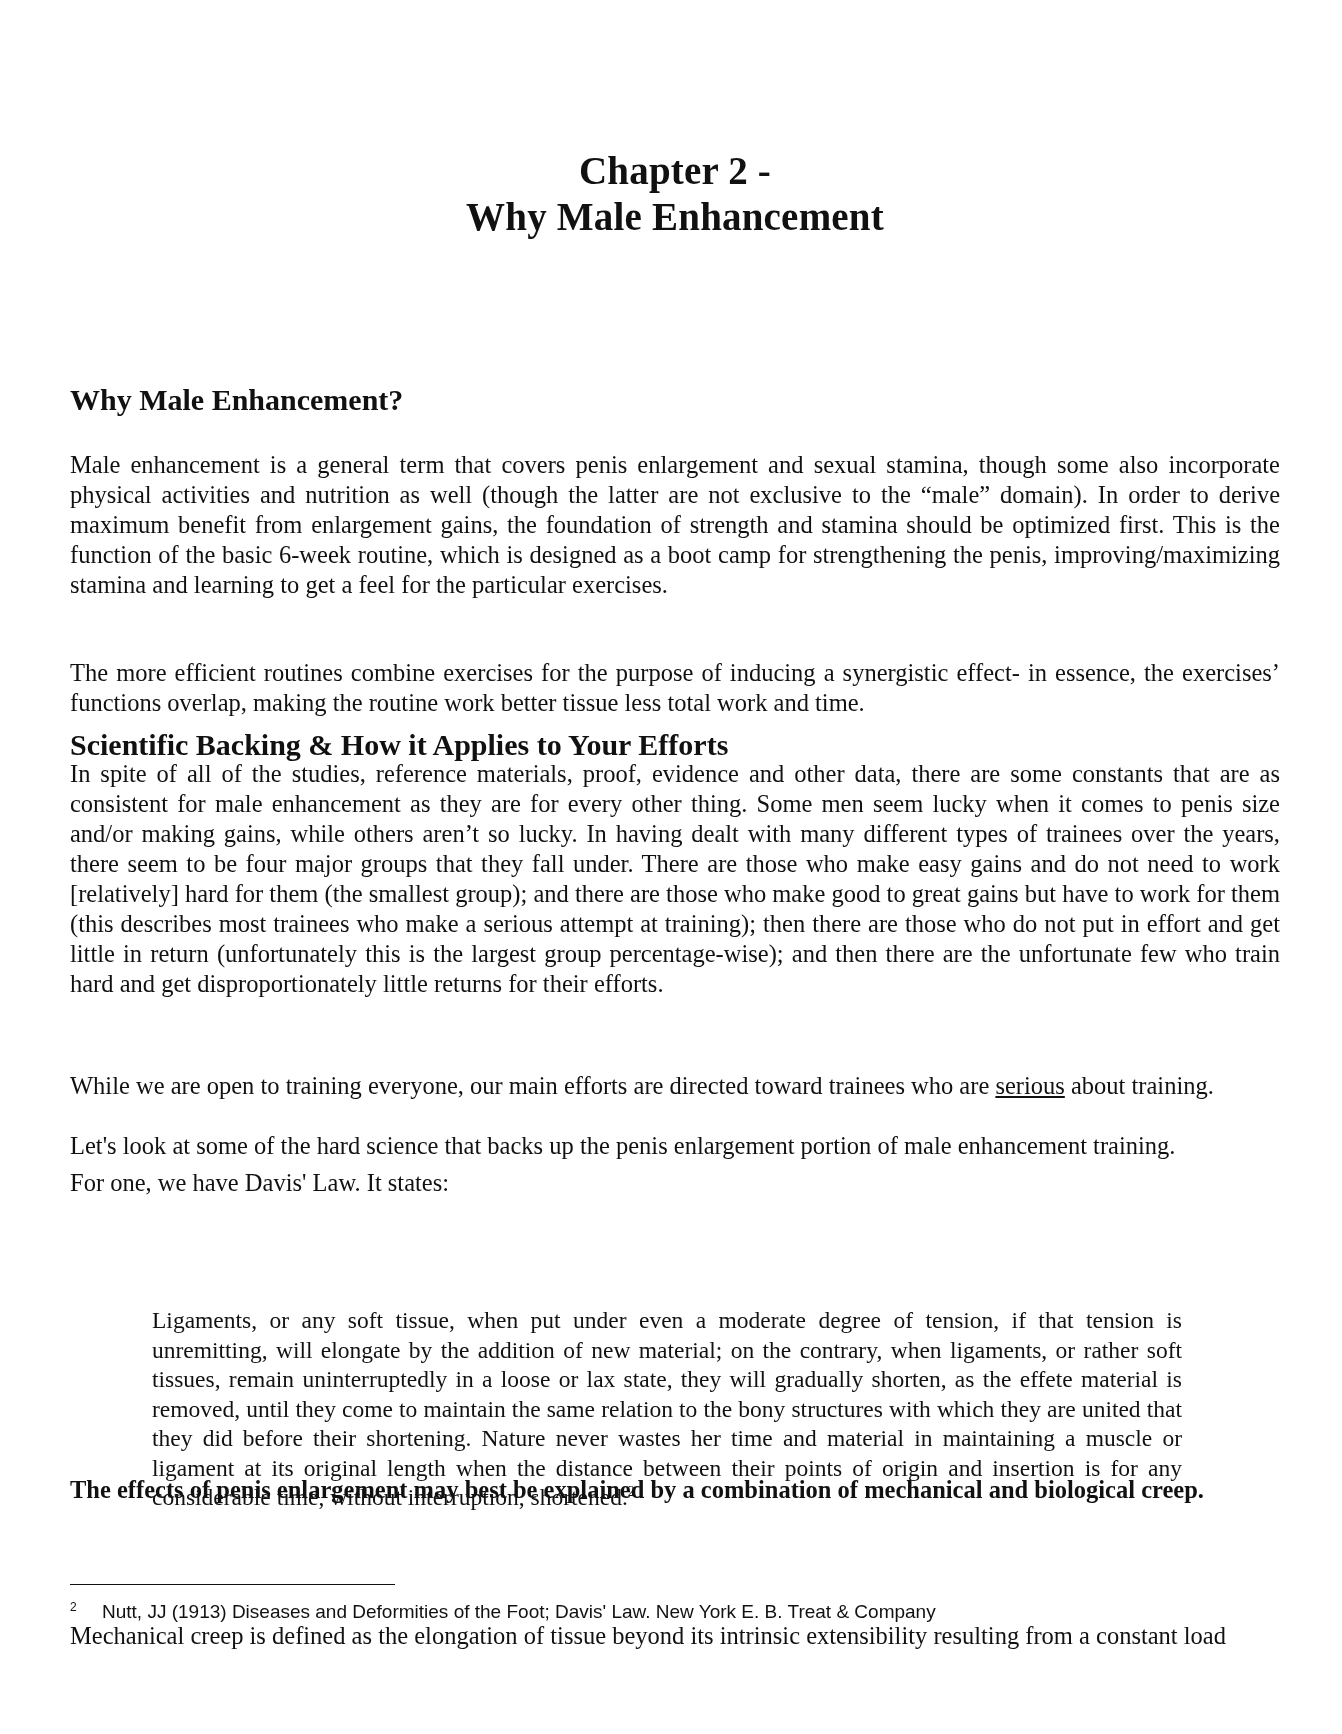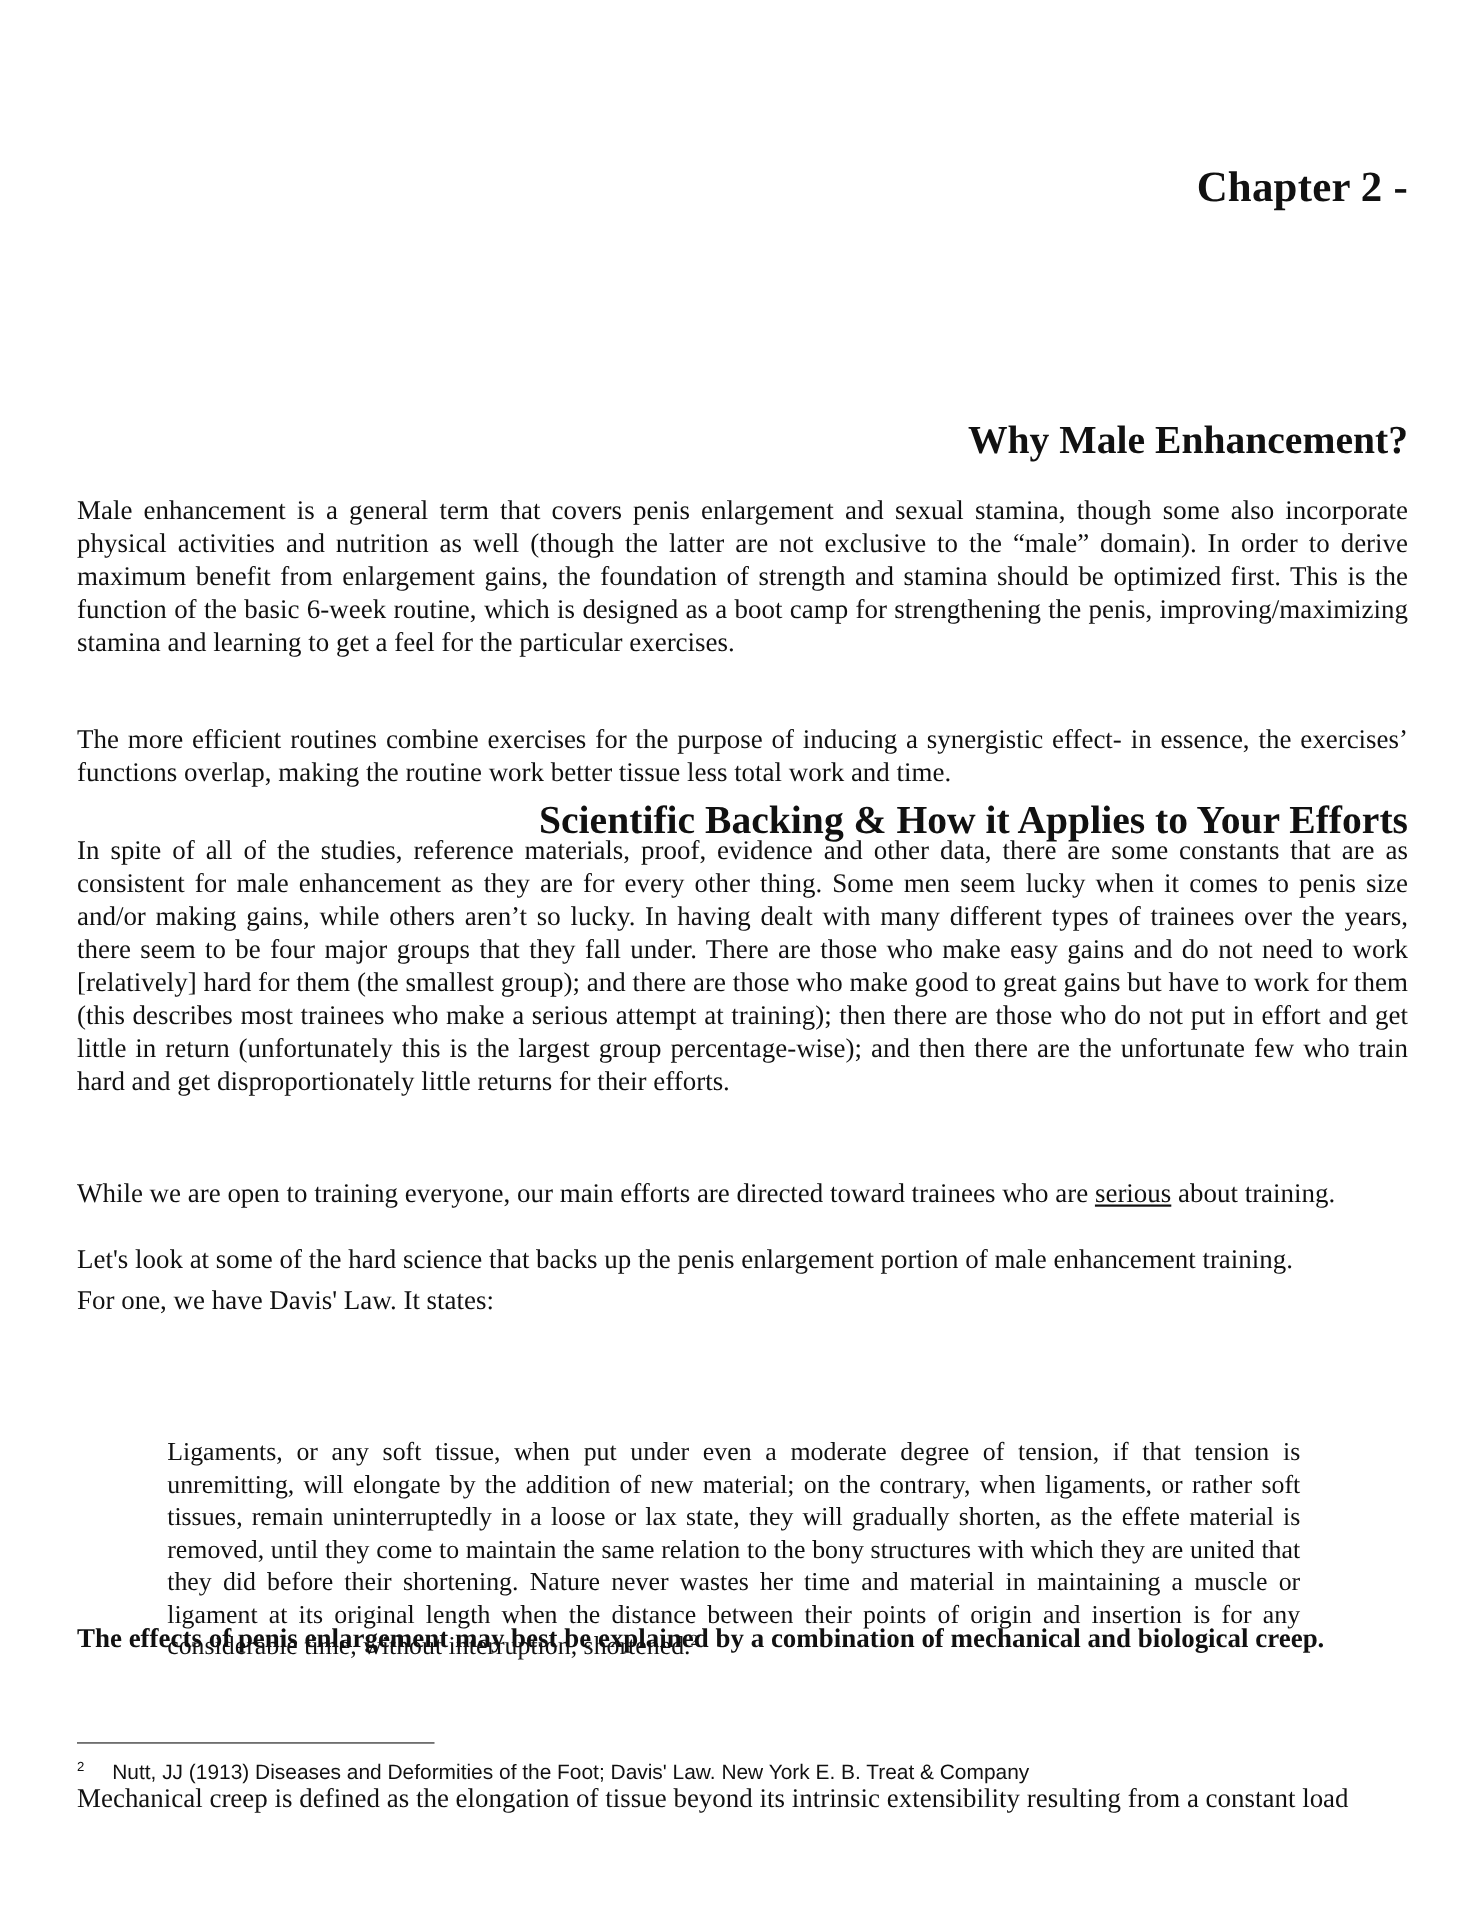--- a/index.html
+++ b/index.html
@@ -14,33 +14,33 @@
     .page {
       position: absolute;
       left: 70px;
       top: 0;
       width: 1210px;
     }
     .chapter-title {
       position: absolute;
       left: 0; width: 1210px;
       top: 148px;
-      text-align: right;
+      text-align: center;
       font-weight: bold;
       font-size: 39px;
       line-height: 46px;
       letter-spacing: 0.2px;
     }
     .chapter-title div { white-space: nowrap; }
     .section-heading {
       position: absolute;
       left: 0; width: 1210px;
-      text-align: right;
+      text-align: left;
       font-weight: bold;
-      font-size: 36px;
+      font-size: 30px;
       line-height: 40px;
     }
     .h-why { top: 380px; }
     .h-sci { top: 725px; }
     .para {
       position: absolute;
       left: 0; width: 1210px;
       font-size: 24.5px;
       line-height: 30px;
       text-align: justify;
@@ -90,20 +90,21 @@
       width: 32px;
     }
   </style>
 </head>
 <body>
 
 <div class="page">
 
   <div class="chapter-title">
     <div>Chapter 2 -</div>
+    <div>Why Male Enhancement</div>
   </div>
 
   <div class="section-heading h-why">Why Male Enhancement?</div>
 
   <p class="para p1" style="margin:0">Male enhancement is a general term that covers penis enlargement and sexual stamina, though some also incorporate physical activities and nutrition as well (though the latter are not exclusive to the “male” domain). In order to derive maximum benefit from enlargement gains, the foundation of strength and stamina should be optimized first. This is the function of the basic 6-week routine, which is designed as a boot camp for strengthening the penis, improving/maximizing stamina and learning to get a feel for the particular exercises.</p>
   <p class="para p2" style="margin:0">The more efficient routines combine exercises for the purpose of inducing a synergistic effect- in essence, the exercises’ functions overlap, making the routine work better tissue less total work and time.</p>
 
   <div class="section-heading h-sci">Scientific Backing &amp; How it Applies to Your Efforts</div>
 
   <p class="para p3" style="margin:0">In spite of all of the studies, reference materials, proof, evidence and other data, there are some constants that are as consistent for male enhancement as they are for every other thing. Some men seem lucky when it comes to penis size and/or making gains, while others aren’t so lucky. In having dealt with many different types of trainees over the years, there seem to be four major groups that they fall under. There are those who make easy gains and do not need to work [relatively] hard for them (the smallest group); and there are those who make good to great gains but have to work for them (this describes most trainees who make a serious attempt at training); then there are those who do not put in effort and get little in return (unfortunately this is the largest group percentage-wise); and then there are the unfortunate few who train hard and get disproportionately little returns for their efforts.</p>

